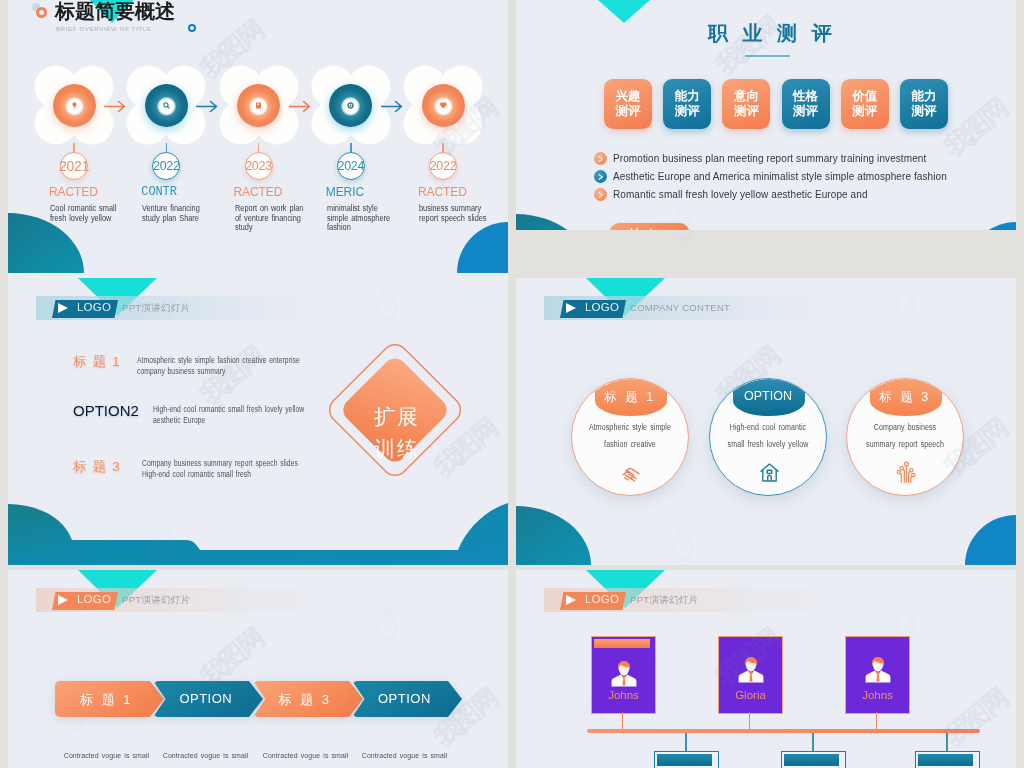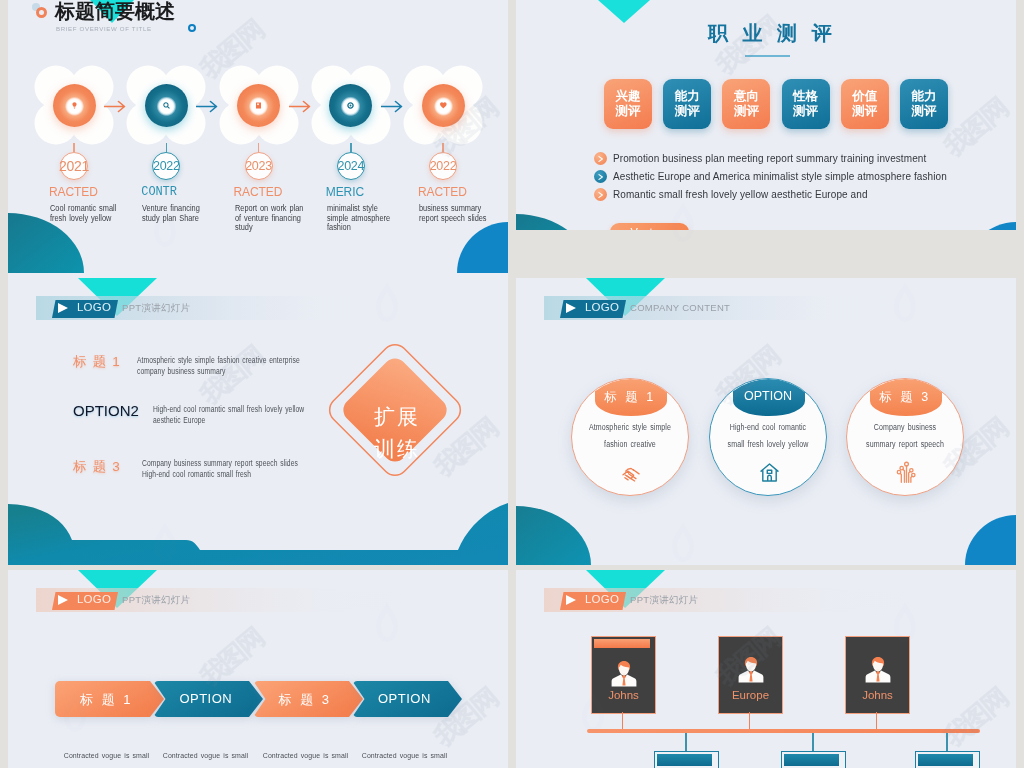--- a/index.html
+++ b/index.html
@@ -72,21 +72,21 @@
   
   #s3 .ttl{position:absolute;font-size:13.5px;letter-spacing:1.2px;white-space:nowrap;}
   #s3 .par{position:absolute;font-size:8.2px;color:#4b5056;line-height:11px;width:218px;letter-spacing:.1px;word-spacing:.9px;transform:scaleX(.82);transform-origin:left top;}
 
   
   .bigcircle{position:absolute;width:116px;height:116px;border-radius:50%;background:#fcfcfd;box-sizing:border-box;}
   .cctext{position:absolute;width:100%;text-align:center;font-size:8.3px;color:#4b5056;line-height:17px;letter-spacing:.1px;word-spacing:1.2px;transform:scaleX(.85);}
   #s5 .cap{position:absolute;font-size:8px;color:#4b5056;text-align:center;width:110px;letter-spacing:.1px;word-spacing:1.2px;transform:scaleX(.87);transform-origin:center;}
 
   
-  .orgbox{position:absolute;width:60px;height:74px;border:1.3px solid #f39f7d;background:#404040;}
+  .orgbox{position:absolute;width:60px;height:74px;border:1.3px solid #f39f7d;background:#6d28d9;}
   .orgname{position:absolute;width:100%;text-align:center;font-size:11.5px;color:#f0926a;bottom:12px;}
   .connector{position:absolute;background:#f0815a;}
 </style>
 </head>
 <body>
 
 <div class="grid">
   <div class="slide" id="s1">
     <div class="tri-cyan s1tri"></div>
     <div class="s1ringb"></div>
@@ -536,21 +536,21 @@
         </div>
         <div class="connector" style="left: 105.8px; top: 142px; width: 1.4px; height: 17px;"></div>
         <div class="orgbox" style="left: 202px; top: 66px; width: 63px; height: 76px;">
           <div style="position: absolute; left: 14.5px; top: 16px;"><svg width="34" height="34" viewBox="0 0 34 34">
               <path d="M17,4 C13.4,4 10.9,6.5 10.9,10 C10.9,11 11,12 11.3,12.8 L22.7,12.8 C23,12 23.1,11 23.1,10 C23.1,6.5 20.6,4 17,4 Z" fill="#f4814f"></path>
               <path d="M11.9,11.2 C11.9,15.2 14.2,18.4 17,18.4 C19.8,18.4 22.1,15.2 22.1,11.2 C22.1,10.6 21.6,10.3 20.6,10.3 C18.5,10.3 15.1,9.2 13.8,7.8 C13.2,9.1 12.4,10 11.9,10.6 C11.9,10.8 11.9,11 11.9,11.2 Z" fill="#fdf7f4"></path>
               <path d="M13.9,17.5 L6.4,21.2 C5.2,21.8 4.6,23 4.6,24.3 L4.6,29.5 L29.4,29.5 L29.4,24.3 C29.4,23 28.8,21.8 27.6,21.2 L20.1,17.5 L17,21.5 Z" fill="#fdfcfb"></path>
               <path d="M15.3,17.6 L17,19.8 L18.7,17.6 L18.7,16.2 L15.3,16.2 Z" fill="#f7efe9"></path>
               <path d="M15.9,18.3 L18.1,18.3 L18.9,20 L17.7,21.2 L18.6,28.6 L15.4,28.6 L16.3,21.2 L15.1,20 Z" fill="#f4814f"></path>
             </svg></div>
-          <div class="orgname">Europe</div>
+          <div class="orgname">Gloria</div>
         </div>
         <div class="connector" style="left: 232.8px; top: 142px; width: 1.4px; height: 17px;"></div>
         <div class="orgbox" style="left: 329px; top: 66px; width: 63px; height: 76px;">
           <div style="position: absolute; left: 14.5px; top: 16px;"><svg width="34" height="34" viewBox="0 0 34 34">
               <path d="M17,4 C13.4,4 10.9,6.5 10.9,10 C10.9,11 11,12 11.3,12.8 L22.7,12.8 C23,12 23.1,11 23.1,10 C23.1,6.5 20.6,4 17,4 Z" fill="#f4814f"></path>
               <path d="M11.9,11.2 C11.9,15.2 14.2,18.4 17,18.4 C19.8,18.4 22.1,15.2 22.1,11.2 C22.1,10.6 21.6,10.3 20.6,10.3 C18.5,10.3 15.1,9.2 13.8,7.8 C13.2,9.1 12.4,10 11.9,10.6 C11.9,10.8 11.9,11 11.9,11.2 Z" fill="#fdf7f4"></path>
               <path d="M13.9,17.5 L6.4,21.2 C5.2,21.8 4.6,23 4.6,24.3 L4.6,29.5 L29.4,29.5 L29.4,24.3 C29.4,23 28.8,21.8 27.6,21.2 L20.1,17.5 L17,21.5 Z" fill="#fdfcfb"></path>
               <path d="M15.3,17.6 L17,19.8 L18.7,17.6 L18.7,16.2 L15.3,16.2 Z" fill="#f7efe9"></path>
               <path d="M15.9,18.3 L18.1,18.3 L18.9,20 L17.7,21.2 L18.6,28.6 L15.4,28.6 L16.3,21.2 L15.1,20 Z" fill="#f4814f"></path>
             </svg></div>

